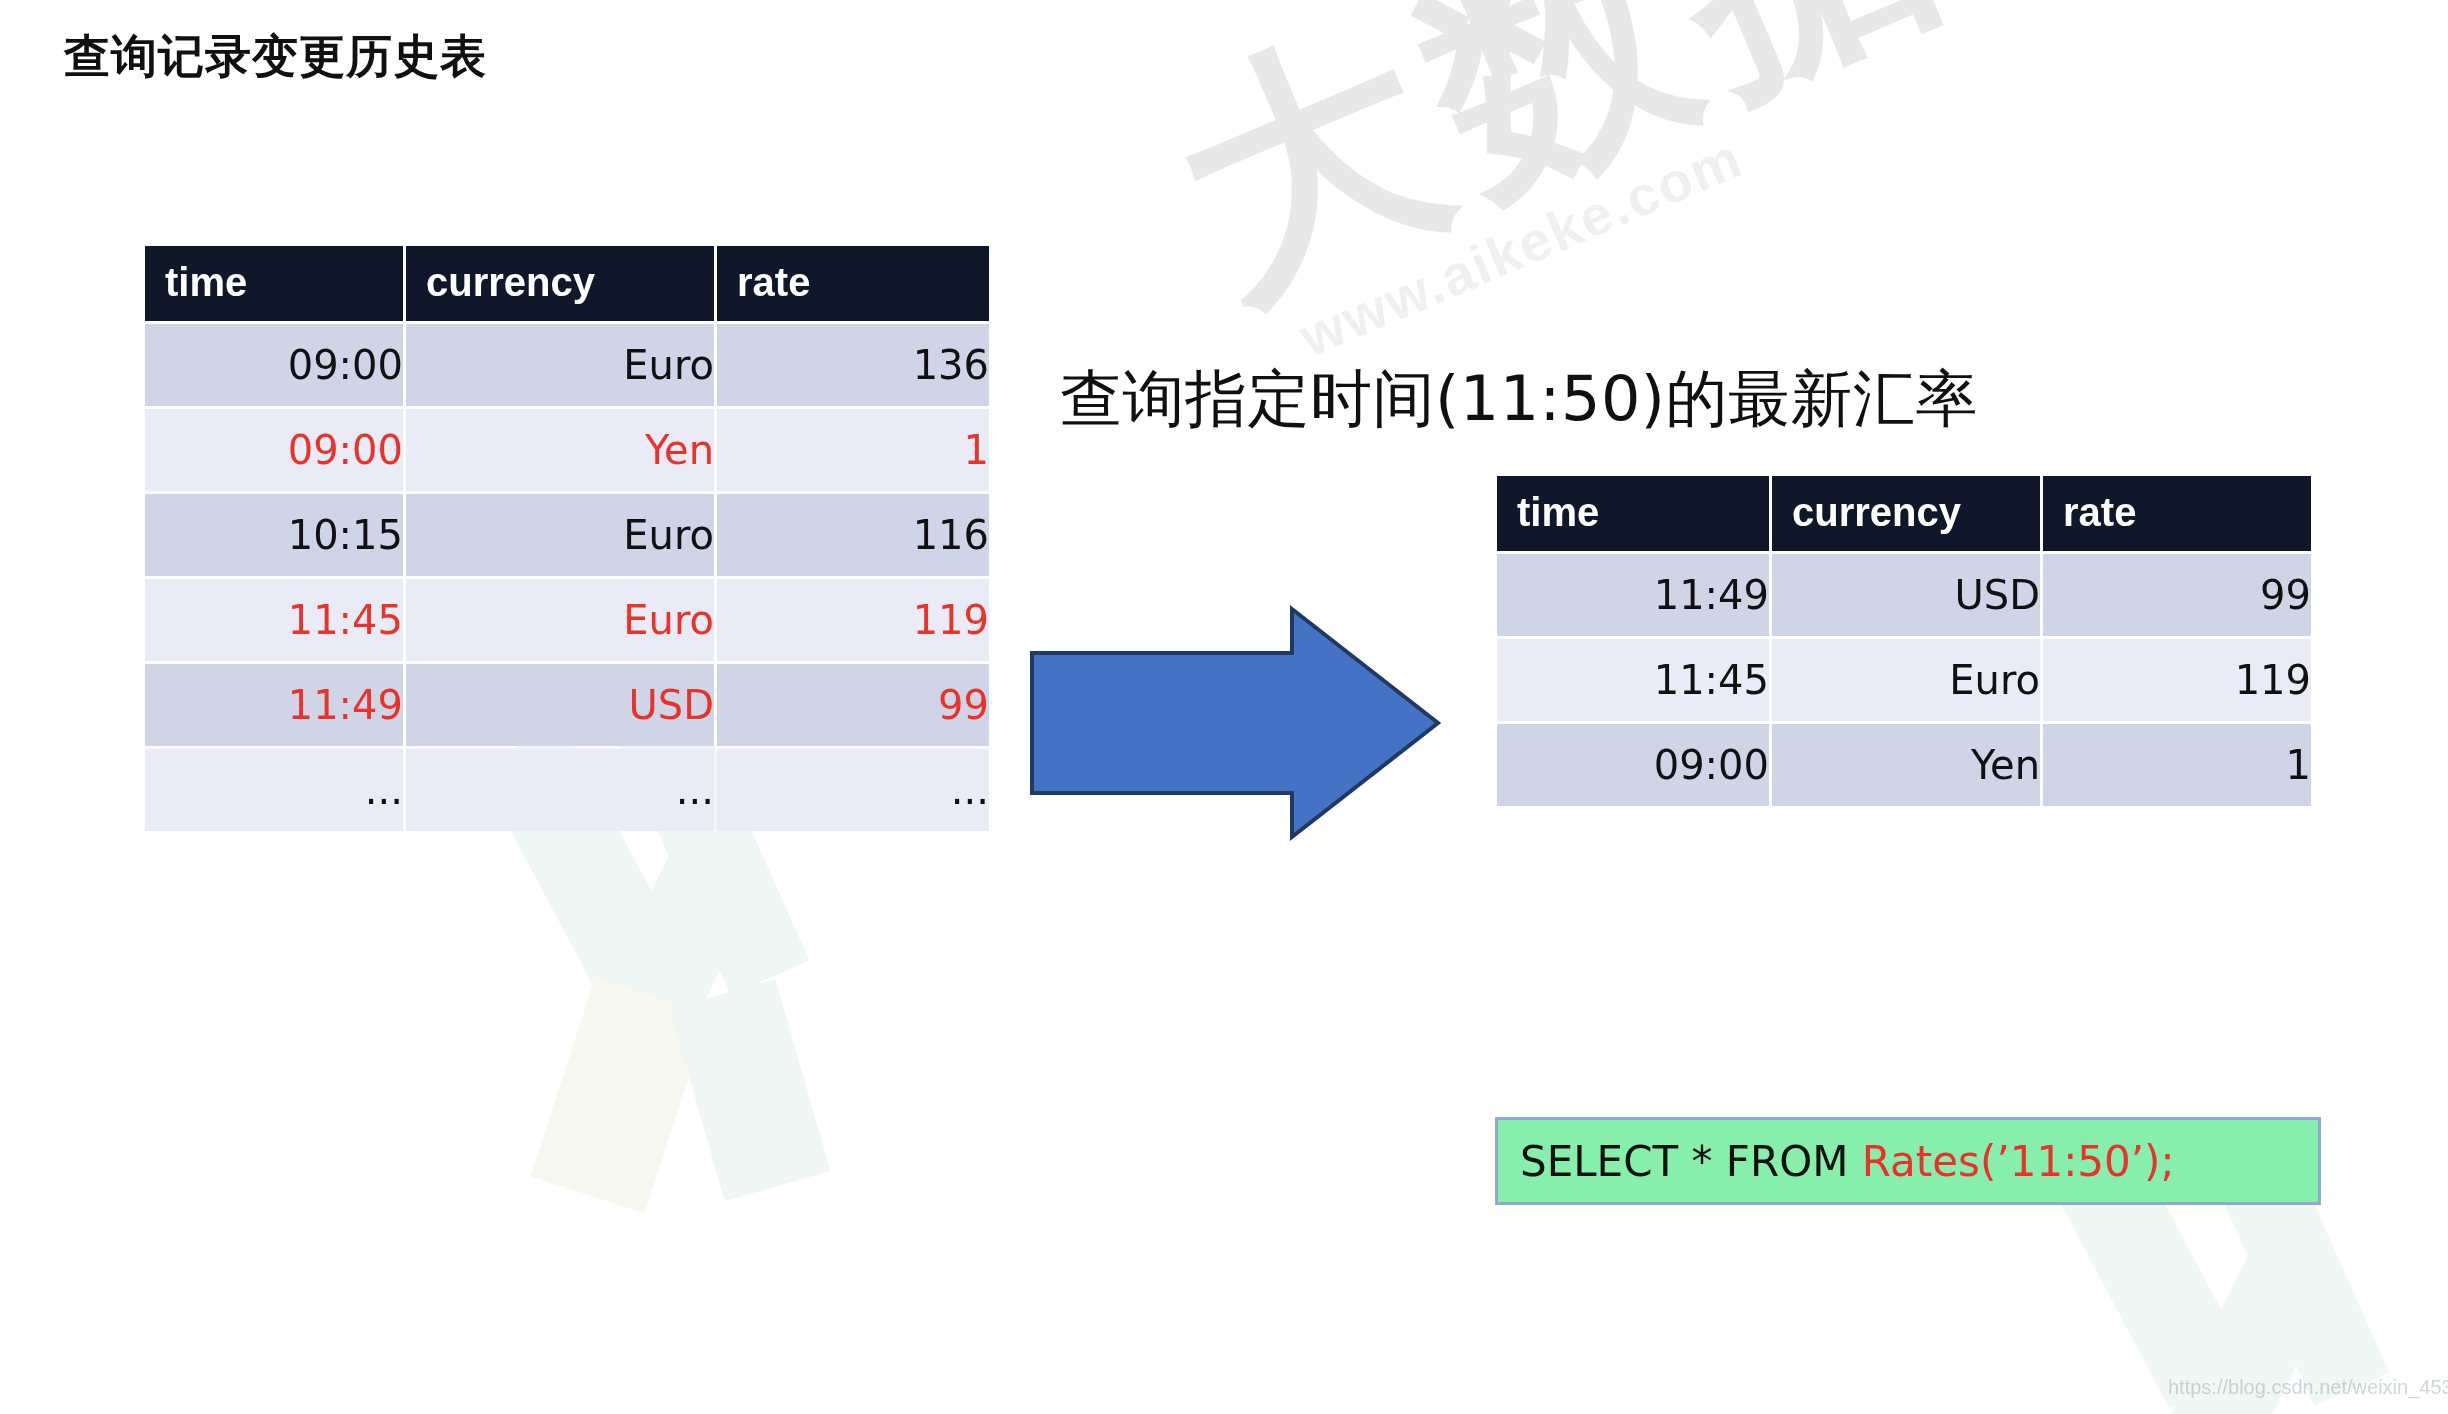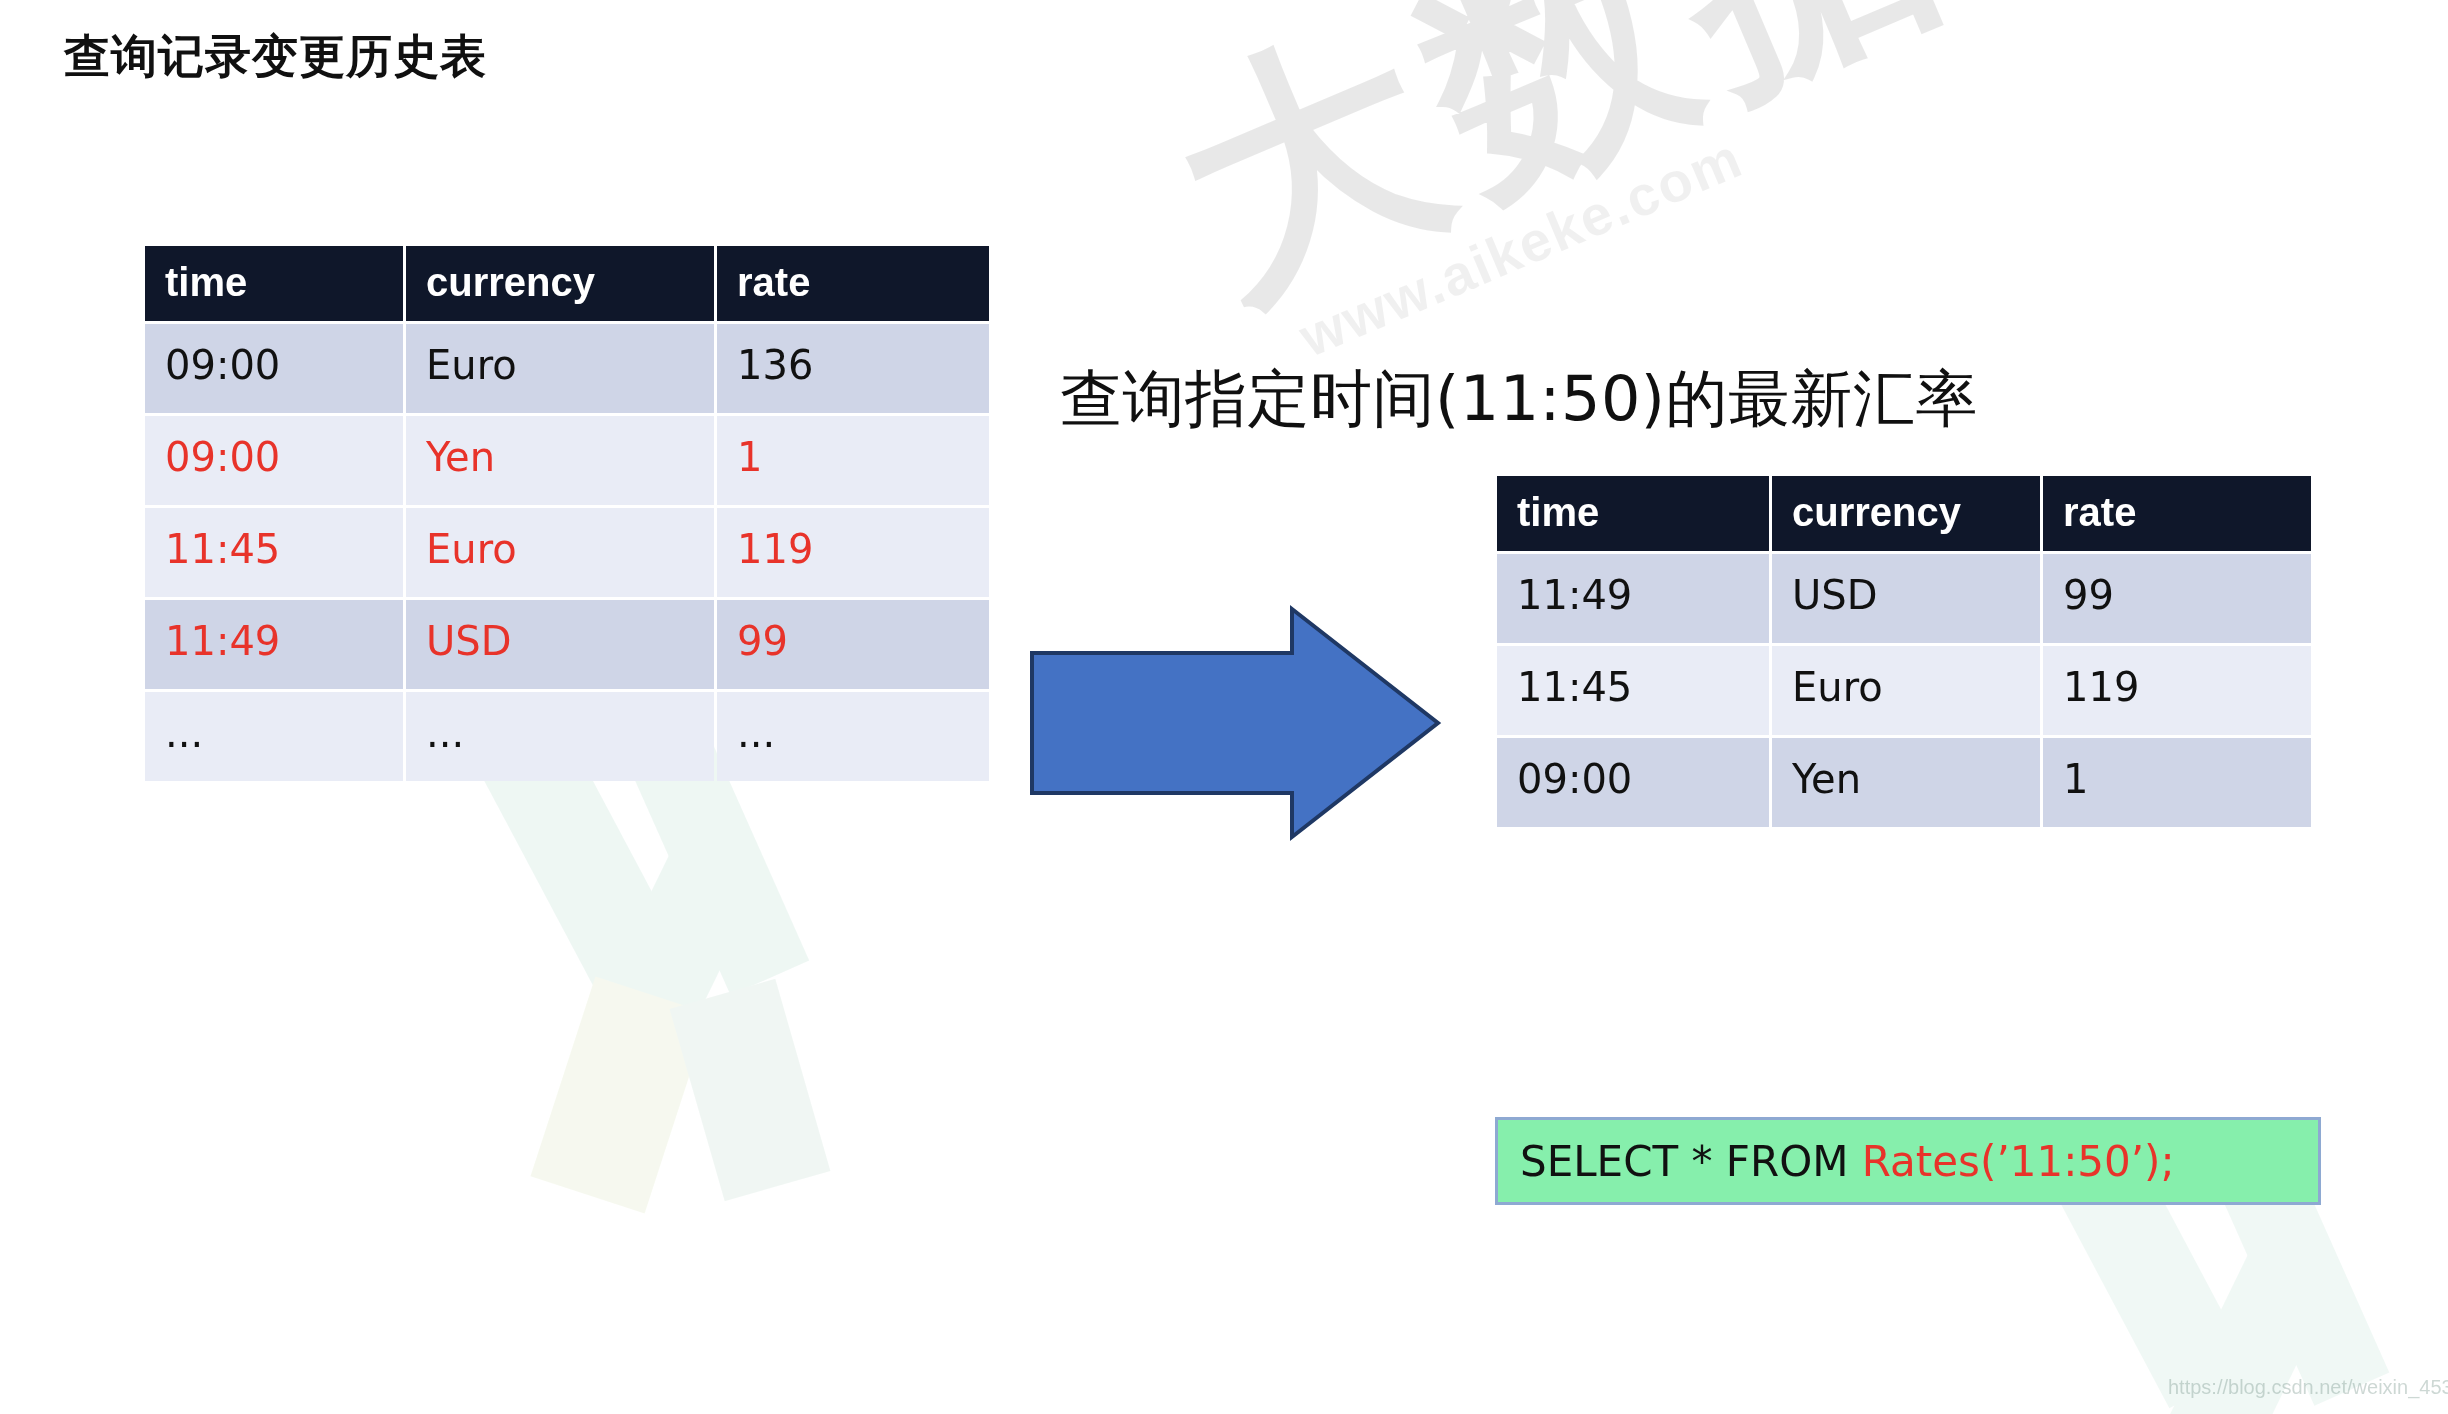--- a/index.html
+++ b/index.html
@@ -119,22 +119,22 @@
     color: #ffffff;
     font-size: 40px;
     font-weight: 700;
     text-align: left;
     padding: 14px 0 16px 20px;
     border: 0;
   }
   .data-table td {
     font-size: 40px;
     font-weight: 400;
-    text-align: left;
-    padding: 18px 0 25px 20px;
+    text-align: right;
+    padding: 18px 0 18px 20px;
     border: 0;
     color: #111111;
     font-family: "DejaVu Sans", "Liberation Sans", sans-serif;
   }
   tr.band-dark td { background: #cfd5e7; }
   tr.band-light td { background: #e9ecf6; }
   td.hl { color: #e8332a; }
 
   
   #history-table { left: 142px; top: 243px; }
@@ -226,20 +226,25 @@
       <tr class="band-dark">
         <td>09:00</td>
         <td>Euro</td>
         <td>136</td>
       </tr>
       <tr class="band-light">
         <td class="hl">09:00</td>
         <td class="hl">Yen</td>
         <td class="hl">1</td>
       </tr>
+      <tr class="band-dark">
+        <td>10:15</td>
+        <td>Euro</td>
+        <td>116</td>
+      </tr>
       <tr class="band-light">
         <td class="hl">11:45</td>
         <td class="hl">Euro</td>
         <td class="hl">119</td>
       </tr>
       <tr class="band-dark">
         <td class="hl">11:49</td>
         <td class="hl">USD</td>
         <td class="hl">99</td>
       </tr>

